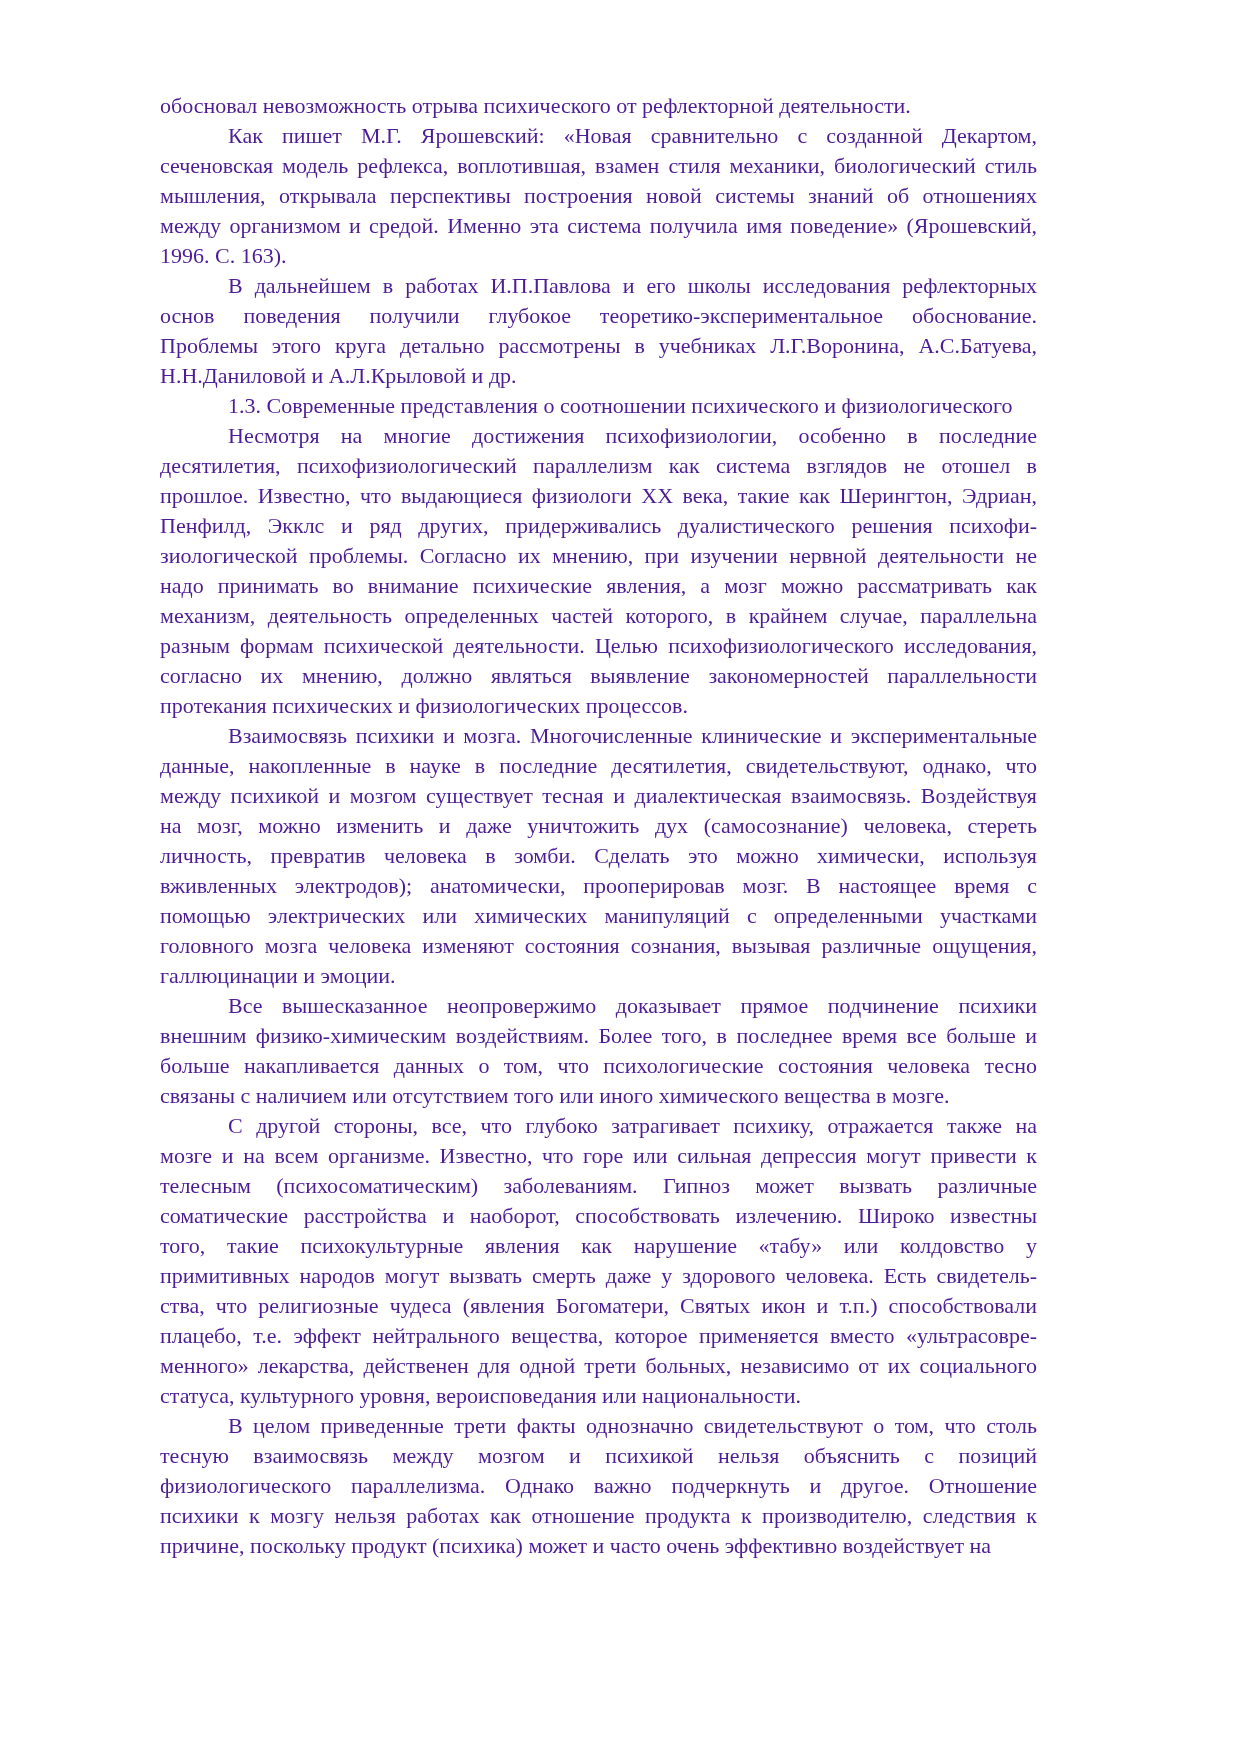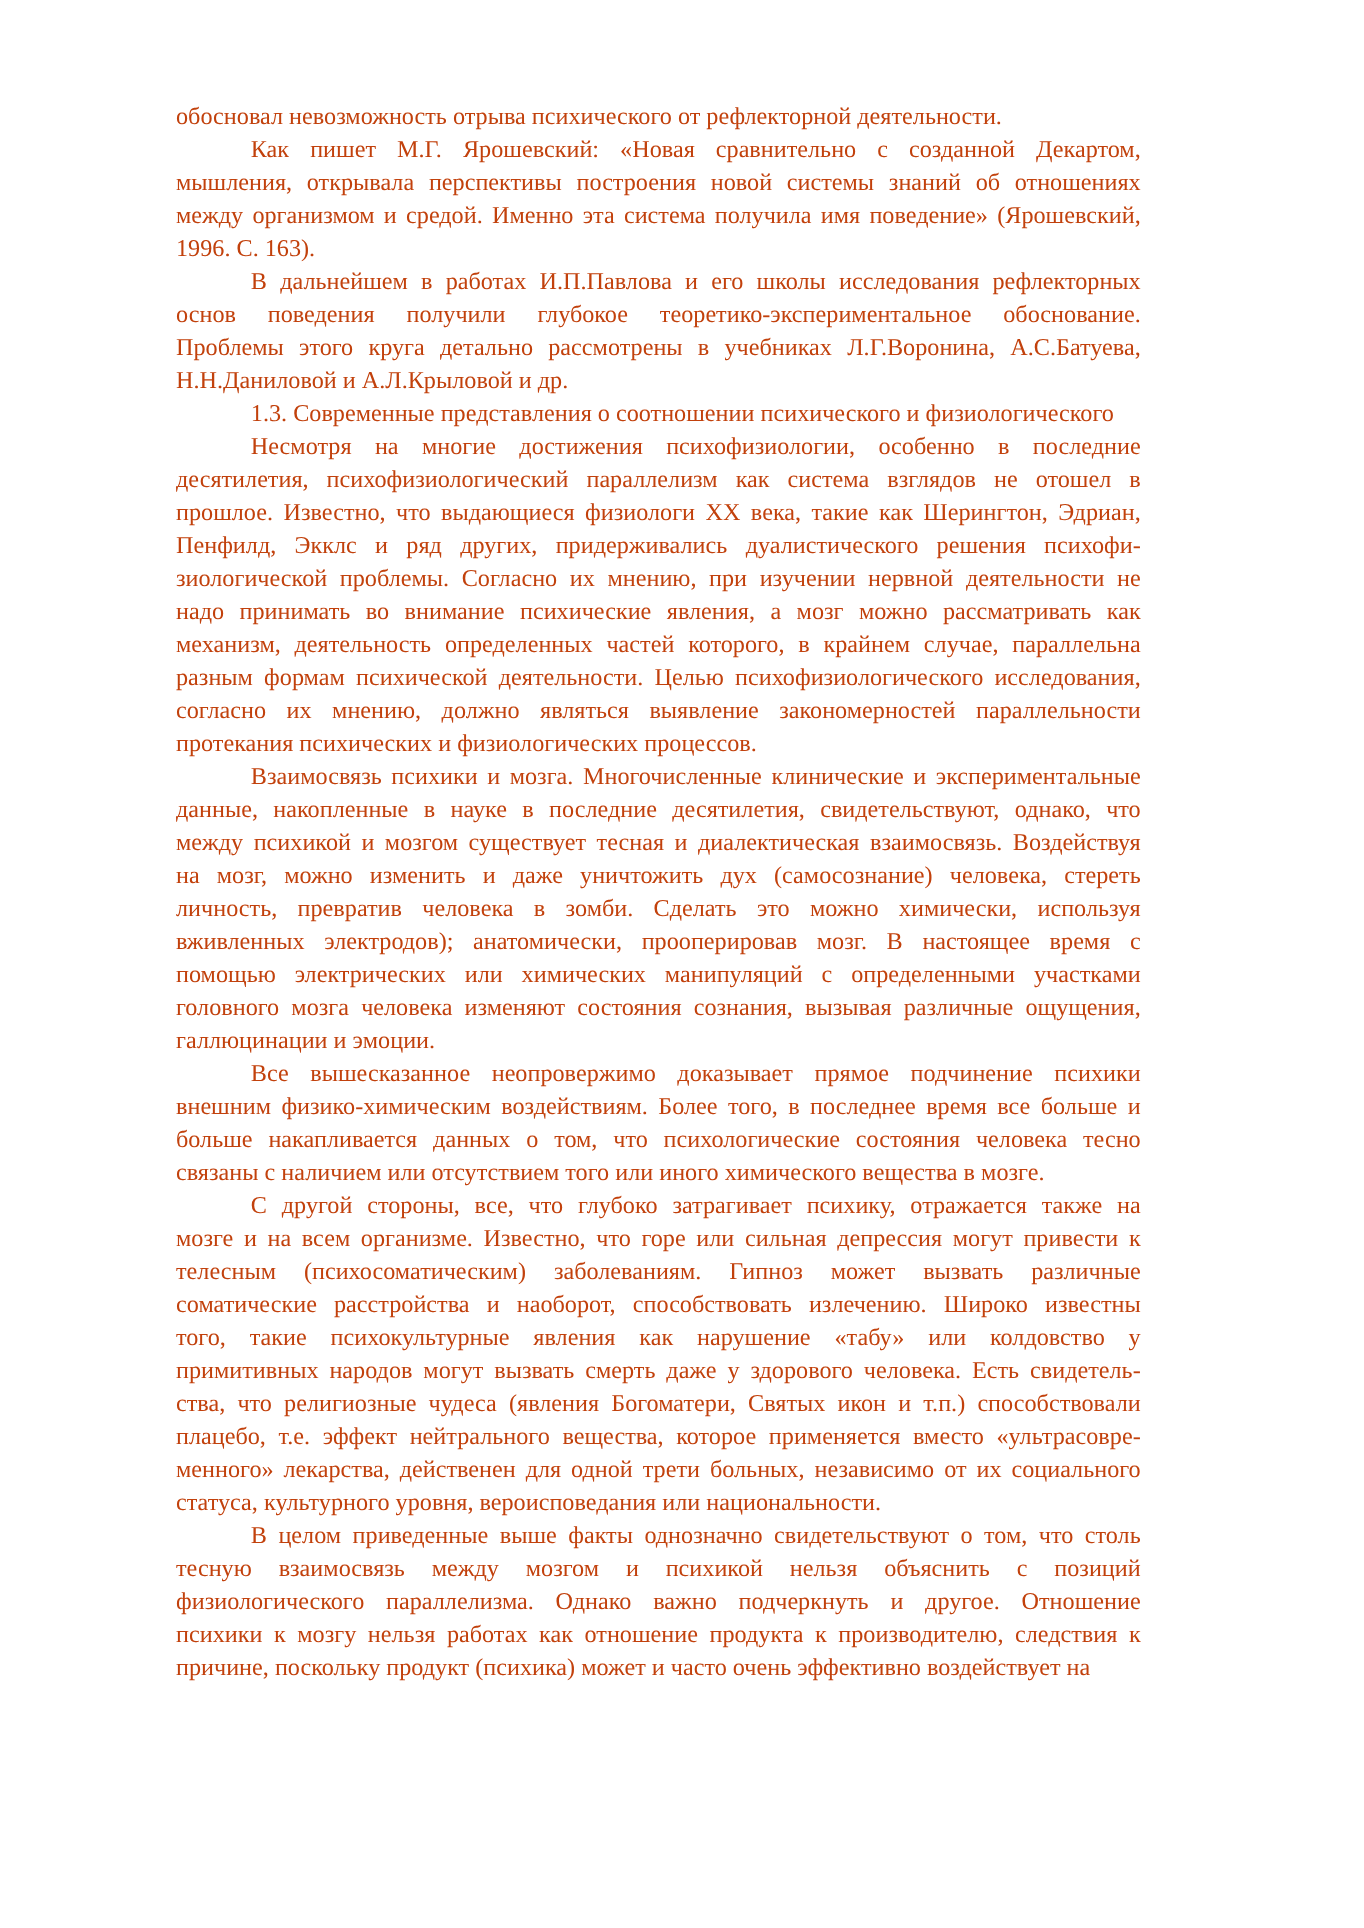--- a/index.html
+++ b/index.html
@@ -7,21 +7,21 @@
     padding: 0;
     background: #ffffff;
   }
   .page {
     position: relative;
     width: 1240px;
     height: 1753px;
     background: #ffffff;
     overflow: hidden;
     font-family: "Liberation Serif", "DejaVu Serif", serif;
-    color: #c2410c;
+    color: #4c1d95;
   }
   .text-body {
     position: absolute;
     left: 160px;
     top: 91px;
     width: 877px;
     font-size: 22px;
     line-height: 30px;
   }
   .paragraph {
@@ -44,20 +44,21 @@
 </head>
 <body>
 
 <div class="page">
   <div class="text-body">
       <div class="paragraph">
         <div class="line last">обосновал невозможность отрыва психического от рефлекторной деятельности.</div>
       </div>
       <div class="paragraph">
         <div class="line indent">Как пишет М.Г. Ярошевский: «Новая сравнительно с созданной Декартом,</div>
+        <div class="line">сеченовская модель рефлекса, воплотившая, взамен стиля механики, биологический стиль</div>
         <div class="line">мышления, открывала перспективы построения новой системы знаний об отношениях</div>
         <div class="line">между организмом и средой. Именно эта система получила имя поведение» (Ярошевский,</div>
         <div class="line last">1996. С. 163).</div>
       </div>
       <div class="paragraph">
         <div class="line indent">В дальнейшем в работах И.П.Павлова и его школы исследования рефлекторных</div>
         <div class="line">основ поведения получили глубокое теоретико-экспериментальное обоснование.</div>
         <div class="line">Проблемы этого круга детально рассмотрены в учебниках Л.Г.Воронина, А.С.Батуева,</div>
         <div class="line last">Н.Н.Даниловой и А.Л.Крыловой и др.</div>
       </div>
@@ -99,20 +100,20 @@
         <div class="line">телесным (психосоматическим) заболеваниям. Гипноз может вызвать различные</div>
         <div class="line">соматические расстройства и наоборот, способствовать излечению. Широко известны</div>
         <div class="line">того, такие психокультурные явления как нарушение «табу» или колдовство у</div>
         <div class="line">примитивных народов могут вызвать смерть даже у здорового человека. Есть свидетель-</div>
         <div class="line">ства, что религиозные чудеса (явления Богоматери, Святых икон и т.п.) способствовали</div>
         <div class="line">плацебо, т.е. эффект нейтрального вещества, которое применяется вместо «ультрасовре-</div>
         <div class="line">менного» лекарства, действенен для одной трети больных, независимо от их социального</div>
         <div class="line last">статуса, культурного уровня, вероисповедания или национальности.</div>
       </div>
       <div class="paragraph">
-        <div class="line indent">В целом приведенные выше факты однозначно свидетельствуют о том, что столь</div>
+        <div class="line indent">В целом приведенные трети факты однозначно свидетельствуют о том, что столь</div>
         <div class="line">тесную взаимосвязь между мозгом и психикой нельзя объяснить с позиций</div>
         <div class="line">физиологического параллелизма. Однако важно подчеркнуть и другое. Отношение</div>
         <div class="line">психики к мозгу нельзя работах как отношение продукта к производителю, следствия к</div>
         <div class="line last">причине, поскольку продукт (психика) может и часто очень эффективно воздействует на</div>
       </div>
     </div>
 </div>
 
 </body></html>

